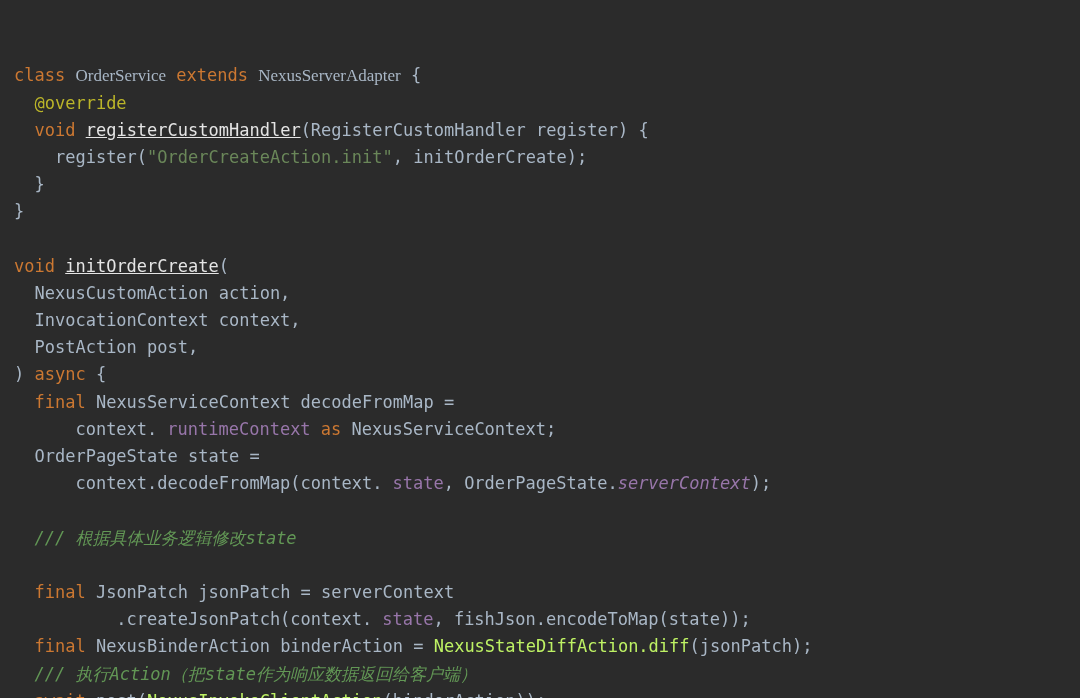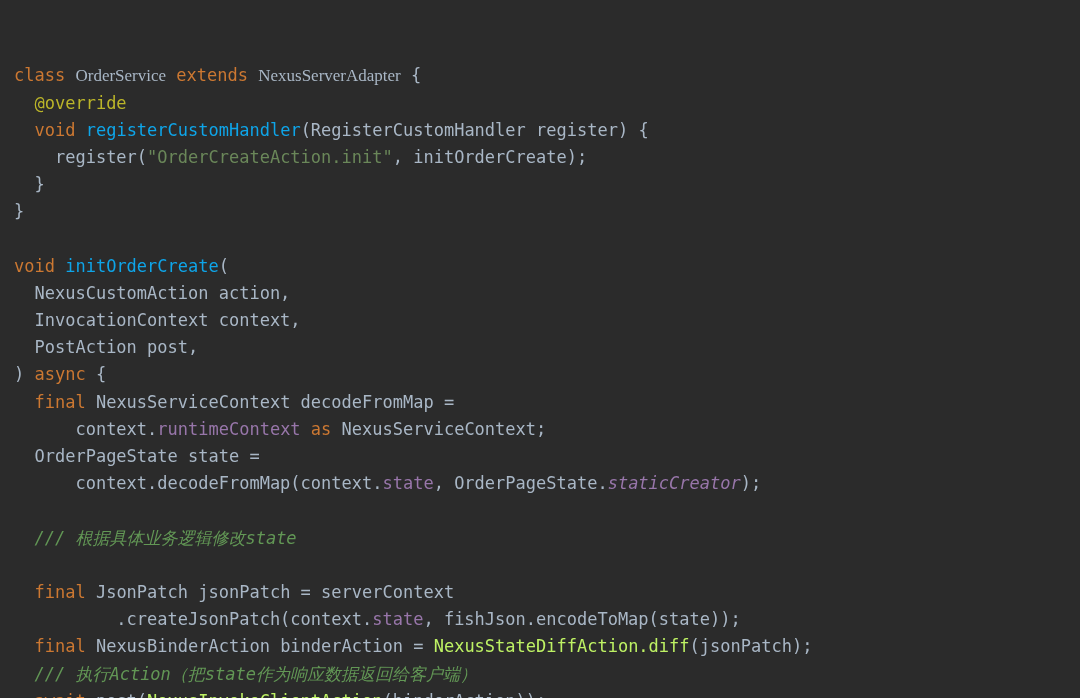--- a/index.html
+++ b/index.html
@@ -25,30 +25,32 @@
     }
     .classname {
       color: #a9b7c6;
       font-family: Liberation Serif, serif;
     }
     .annotation {
       color: #bbb529;
       margin-top: 16px;
     }
     .method {
-      color: #0ea5e9;
+      color: #e5e5e5;
+      text-decoration: underline;
     }
     .string {
       color: #6a8759;
     }
     .plain {
       color: #a9b7c6;
     }
     .property {
       color: #9876aa;
+      margin-left: 10px;
     }
     .static-prop {
       color: #9876aa;
       font-style: italic;
     }
     .comment {
       color: #629755;
       font-style: italic;
       text-align: center;
     }
@@ -73,21 +75,21 @@
 <span><span class="brace">}</span></span>
 
 <span><span class="keyword">void</span> <span class="method">initOrderCreate</span><span class="paren">(</span></span>
 <span><span>  </span><span class="plain">NexusCustomAction action,</span></span>
 <span><span>  </span><span class="plain">InvocationContext context,</span></span>
 <span><span>  </span><span class="plain">PostAction post,</span></span>
 <span><span class="paren">) </span><span class="keyword">async</span><span class="brace"> {</span></span>
 <span><span>  </span><span class="keyword">final</span><span class="plain"> NexusServiceContext decodeFromMap =</span></span>
 <span><span>      </span><span class="plain">context.</span><span class="property">runtimeContext</span><span class="keyword"> as </span><span class="plain">NexusServiceContext;</span></span>
 <span><span>  </span><span class="plain">OrderPageState state =</span></span>
-<span><span>      </span><span class="plain">context.decodeFromMap(context.</span><span class="property">state</span><span class="plain">, OrderPageState.</span><span class="static-prop">staticCreator</span><span class="plain">);</span></span>
+<span><span>      </span><span class="plain">context.decodeFromMap(context.</span><span class="property">state</span><span class="plain">, OrderPageState.</span><span class="static-prop">serverContext</span><span class="plain">);</span></span>
 
 <span><span>  </span><span class="comment">/// 根据具体业务逻辑修改state</span></span>
 
 <span><span>  </span><span class="keyword">final</span><span class="plain"> JsonPatch jsonPatch = serverContext</span></span>
 <span><span>          </span><span class="plain">.createJsonPatch(context.</span><span class="property">state</span><span class="plain">, fishJson.encodeToMap(state));</span></span>
 <span><span>  </span><span class="keyword">final</span><span class="plain"> NexusBinderAction binderAction = </span><span class="orange-class">NexusStateDiffAction.diff</span><span class="plain">(jsonPatch);</span></span>
 <span><span>  </span><span class="comment">/// 执行Action（把state作为响应数据返回给客户端）</span></span>
 <span><span>  </span><span class="keyword">await</span><span class="plain"> post(</span><span class="orange-class">NexusInvokeClientAction</span><span class="plain">(binderAction));</span></span>
 </div>
 

